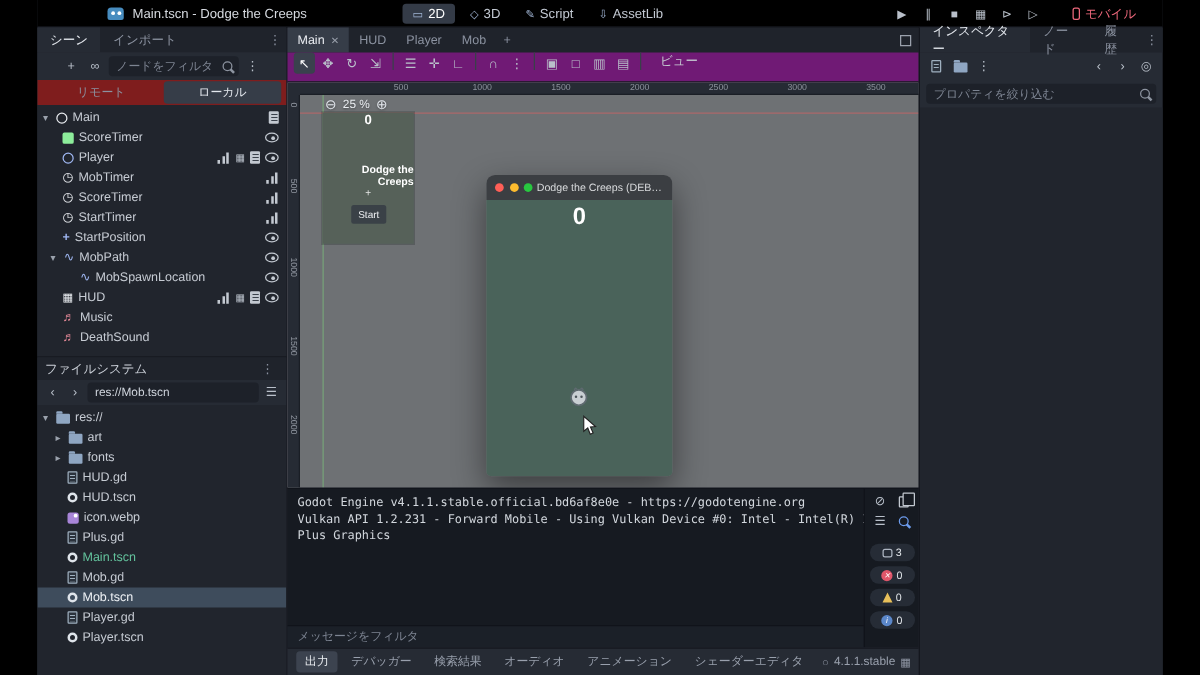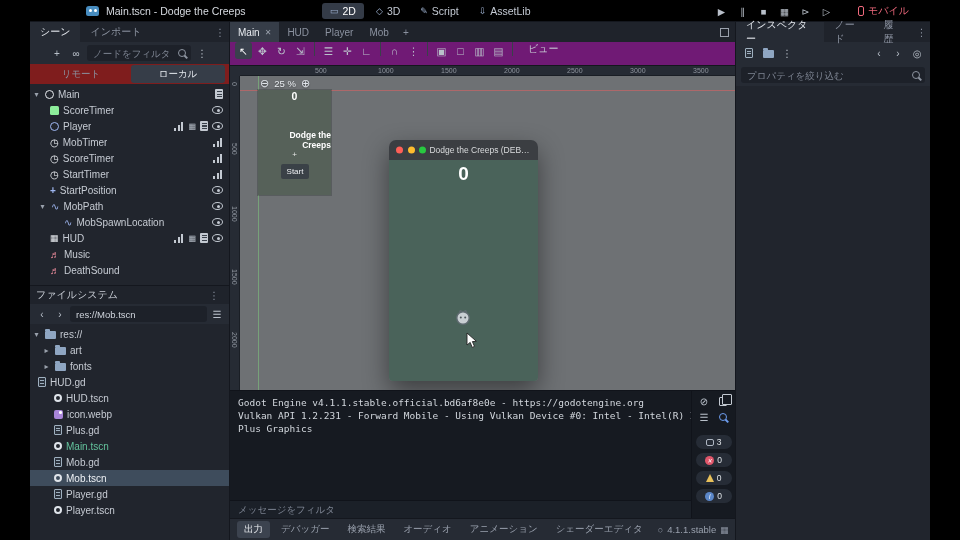--- a/index.html
+++ b/index.html
@@ -341,21 +341,21 @@
           <div class="trow" style="padding-left:12px">
             <span class="arr g g-right"></span>
             <span class="i-folder"></span>
             <span class="tname">art</span>
           </div>
           <div class="trow" style="padding-left:12px">
             <span class="arr g g-right"></span>
             <span class="i-folder"></span>
             <span class="tname">fonts</span>
           </div>
-          <div class="trow" style="padding-left:8px">
+          <div class="trow" style="padding-left:24px">
             <span class="i-doc"></span>
             <span class="tname">HUD.gd</span>
           </div>
           <div class="trow" style="padding-left:24px">
             <span class="i-scene"></span>
             <span class="tname">HUD.tscn</span>
           </div>
           <div class="trow" style="padding-left:24px">
             <span class="i-img"></span>
             <span class="tname">icon.webp</span>

